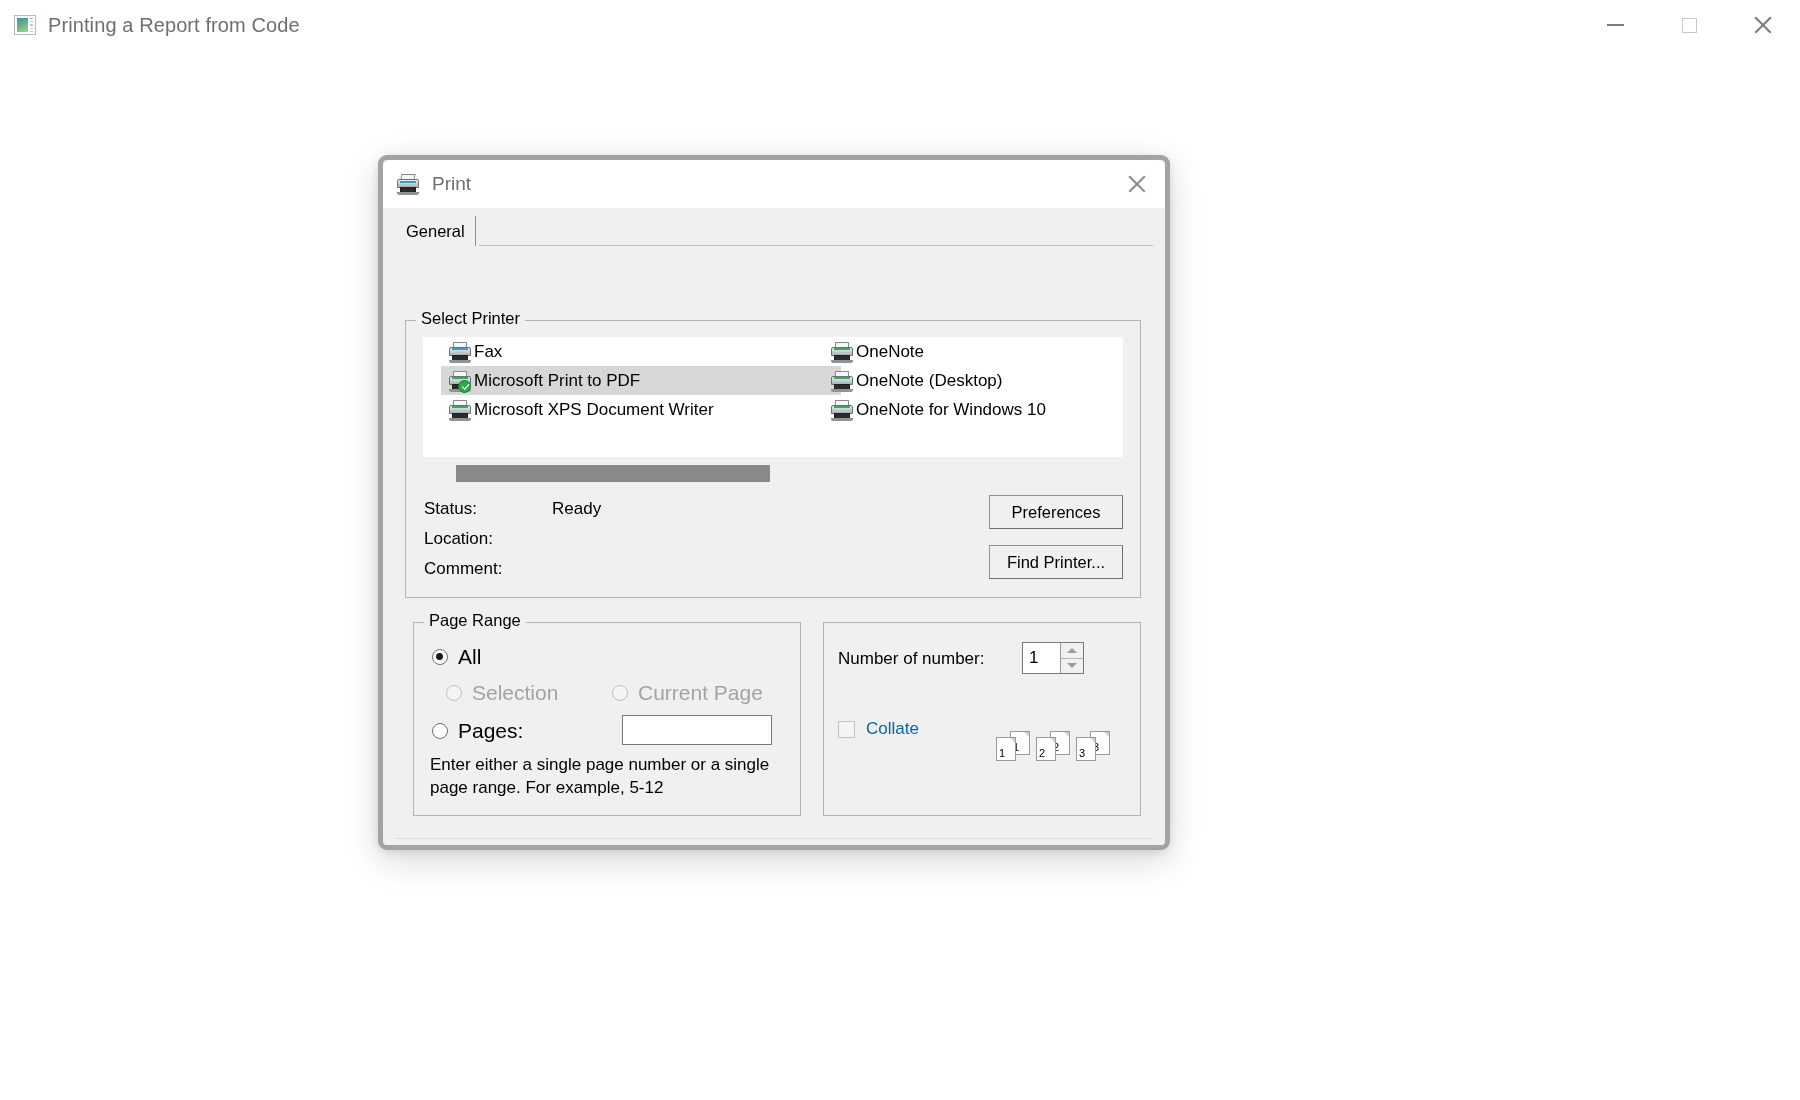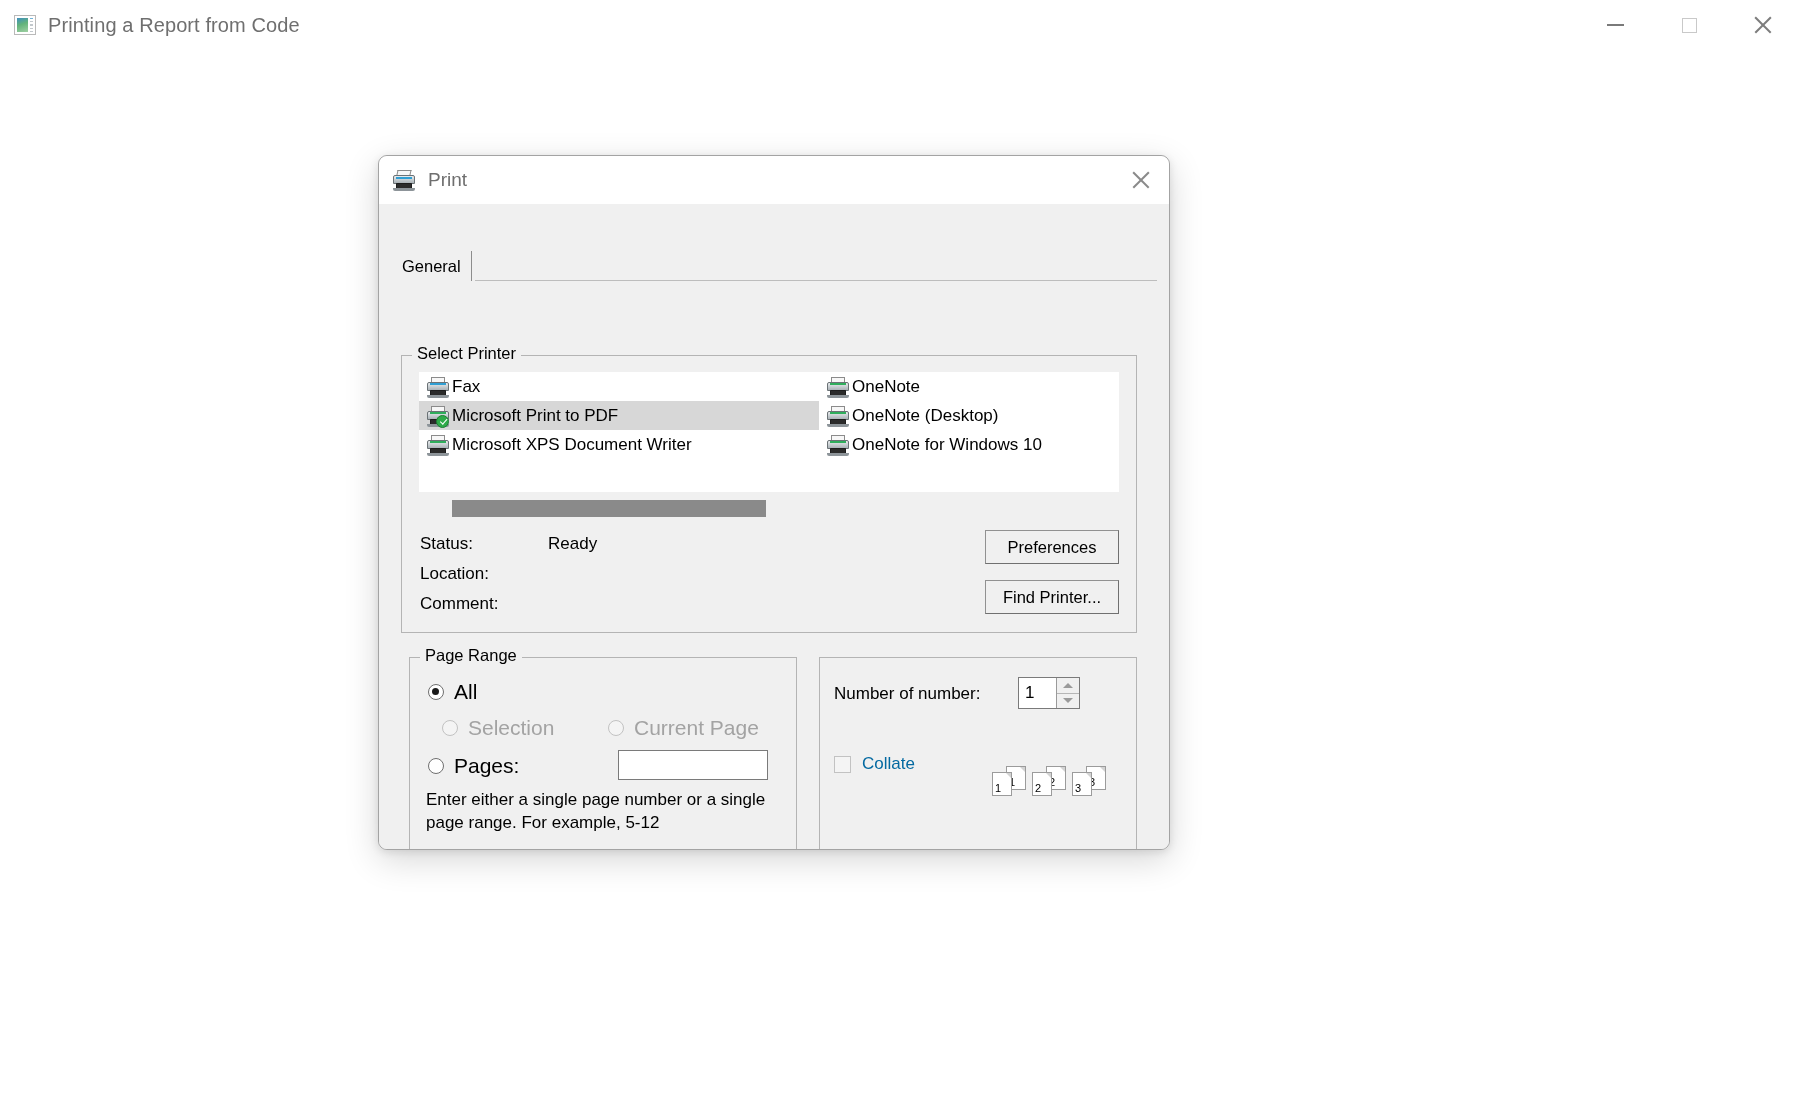--- a/index.html
+++ b/index.html
@@ -58,21 +58,21 @@
   }
   .glyph-close:before { transform: rotate(45deg); }
   .glyph-close:after  { transform: rotate(-45deg); }
 
   
   #print-dialog {
     position: absolute;
     left: 378px; top: 155px;
     width: 792px; height: 695px;
     background: #f0f0f0;
-    border: 1px solid #a3a3a3;
+    border: 5px solid #a3a3a3;
     border-radius: 9px;
     box-shadow: 0 10px 34px rgba(0,0,0,.16), 0 2px 8px rgba(0,0,0,.10);
     overflow: hidden;
   }
   #dialog-titlebar {
     height: 48px; background: #ffffff;
     display: flex; align-items: center;
     position: relative;
     border-top-left-radius: 8px; border-top-right-radius: 8px;
   }
@@ -87,21 +87,20 @@
     position: absolute; right: 0; top: 0; width: 56px; height: 48px;
     display: flex; align-items: center; justify-content: center;
   }
   #dialog-close .glyph-close:before,
   #dialog-close .glyph-close:after { background: #8a8a8a; }
 
   #dialog-body {
     position: absolute; top: 48px; left: 0; right: 0; bottom: 0;
     background: #f0f0f0;
     padding: 0 12px;
-    margin-top: 39px;
   }
 
   
   #tabstrip {
     position: relative; height: 30px; margin-top: 8px; margin-left: 2px;
   }
   #tab-general {
     position: absolute; left: 0; top: 0;
     height: 30px; padding: 0 10px 0 9px;
     display: flex; align-items: center;
@@ -131,21 +130,21 @@
   }
   #printer-list {
     position: absolute; left: 17px; top: 16px;
     width: 700px; height: 120px;
     background: #ffffff;
     overflow: hidden;
   }
   .printer-col {
     position: absolute; top: 0; width: 400px;
   }
-  .printer-col.col-a { left: 0; }
+  .printer-col.col-a { left: 18px; }
   .printer-col.col-b { left: 400px; }
   .printer-item {
     height: 29px; display: flex; align-items: center;
     padding-left: 8px;
     font-size: 17px; color: #000; white-space: nowrap;
   }
   .printer-item.selected { background: #d7d7d7; }
   .printer-item .pname { margin-left: 3px; }
 
   

